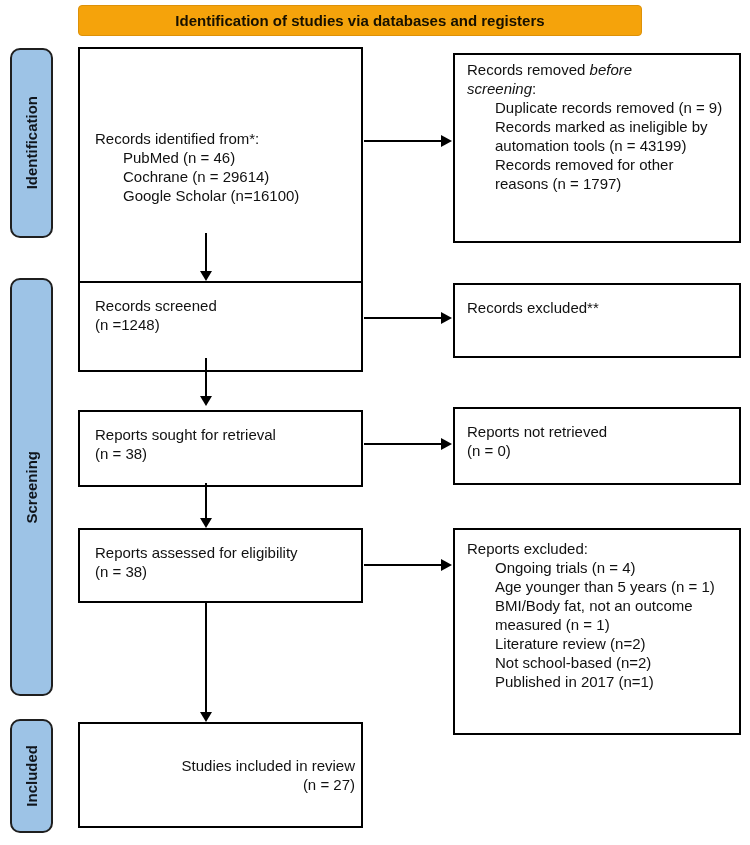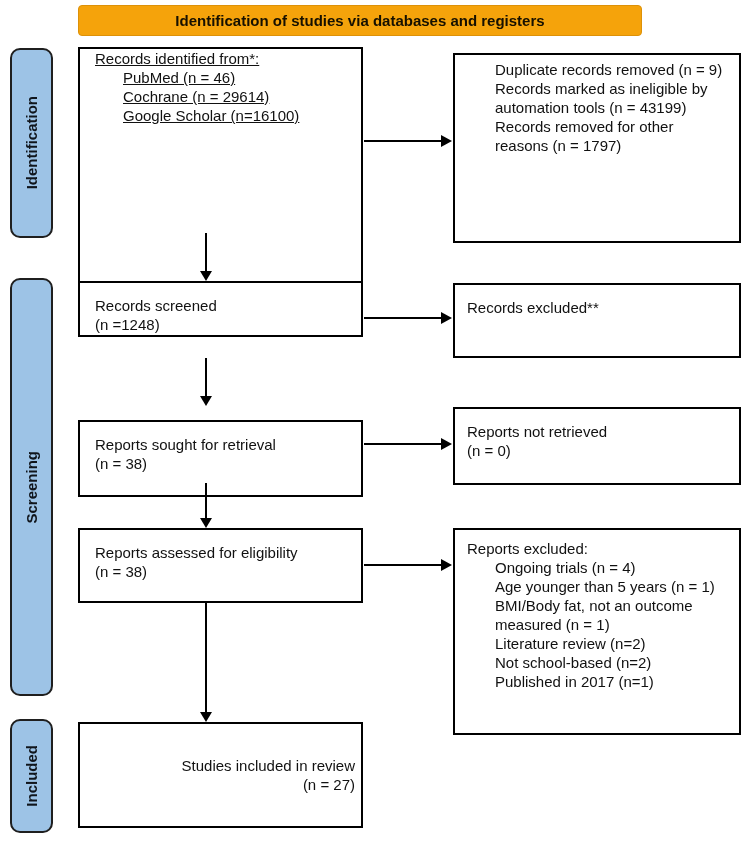--- a/index.html
+++ b/index.html
@@ -33,25 +33,25 @@
   .stage-ident{top:48px;height:190px;}
   .stage-screen{top:278px;height:418px;}
   .stage-incl{top:719px;height:114px;}
   .box{
     position:absolute; background:#fff; border:2px solid var(--box-border);
     box-sizing:border-box; font-size:15px; line-height:1.27;
     display:flex; flex-direction:column;
   }
   .lbox{left:78px; width:285px;}
   .rbox{left:453px; width:288px;}
-  .b1{top:47px;height:240px; padding-left:15px; padding-right:6px;text-decoration:underline;}
+  .b1{top:47px;height:240px; justify-content:center; padding-left:15px; padding-right:6px;}
   .r1{top:53px;height:190px; padding:5px 14px 4px 12px;}
-  .b2{top:281px;height:56px; padding:13px 0 0 15px;}
+  .b2{top:281px;height:91px; padding:13px 0 0 15px;}
   .r2{top:283px;height:75px; padding:13px 8px 0 12px;gap:29px;}
-  .b3{top:420px;height:77px; padding:13px 8px 0 15px;}
+  .b3{top:410px;height:77px; padding:13px 8px 0 15px;}
   .r3{top:407px;height:78px; padding:13px 24px 0 12px;}
   .b4{top:528px;height:75px; padding:13px 8px 0 15px;}
   .r4{top:528px;height:207px; padding:9px 14px 4px 12px;}
   .b5{top:722px;height:106px; justify-content:center; padding-left:15px; padding-right:6px;align-items:flex-end;}
   .indent{margin-left:28px;}
   .r1-title{display:block; width:220px;}
   .it{display:block;}
   .arrow-line-v{position:absolute; width:2px; background:var(--arrow);}
   .arrow-head-v{position:absolute; width:0; height:0;
     border-left:6px solid transparent; border-right:6px solid transparent;
@@ -82,20 +82,21 @@
   </div>
 
   <div class="box lbox b1">
     <span class="it">Records identified from*:</span>
     <span class="it indent">PubMed (n = 46)</span>
     <span class="it indent">Cochrane (n = 29614)</span>
     <span class="it indent">Google Scholar (n=16100)</span>
   </div>
 
   <div class="box rbox r1">
+    <span class="r1-title"><span>Records removed </span><span class="em">before screening</span><span>:</span></span>
     <span class="it indent">Duplicate records removed (n = 9)</span>
     <span class="it indent">Records marked as ineligible by automation tools (n = 43199)</span>
     <span class="it indent">Records removed for other reasons (n = 1797)</span>
   </div>
 
   <div class="box lbox b2">
     <span class="it">Records screened</span>
     <span class="it">(n =1248)</span>
   </div>
 

